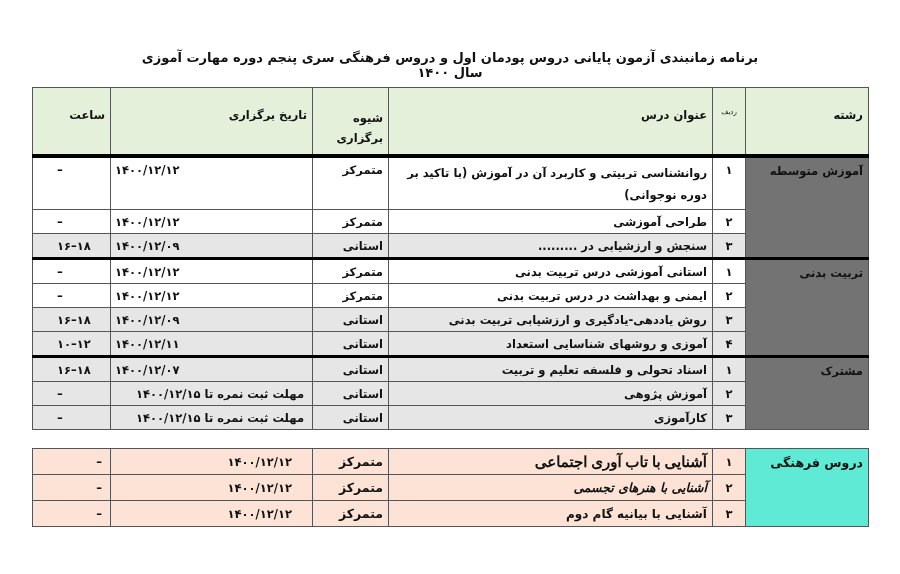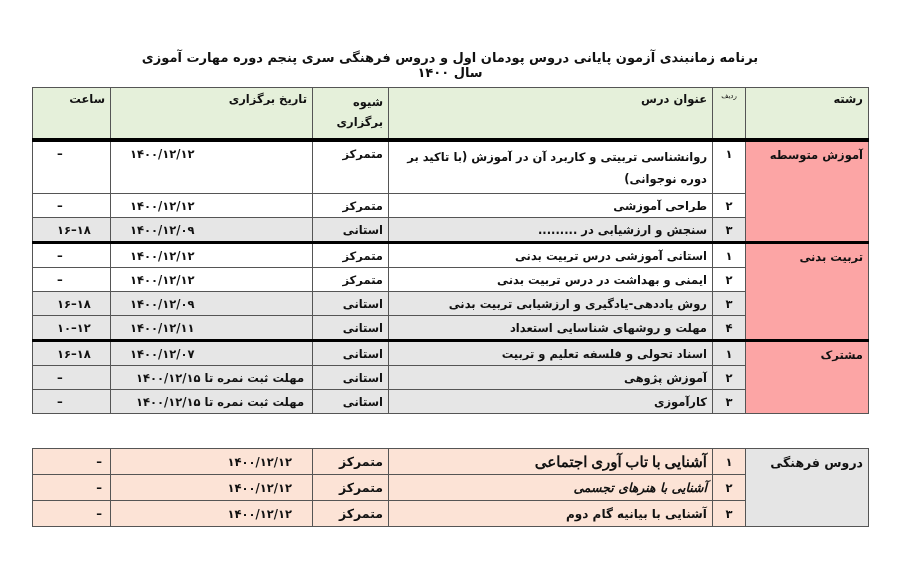--- a/index.html
+++ b/index.html
@@ -3,38 +3,38 @@
 <meta charset="utf-8">
 <style>
   html, body { margin:0; padding:0; }
   body { width:900px; height:574px; background:#ffffff; position:relative; overflow:hidden;
          font-family:"DejaVu Sans", sans-serif; color:#111; }
   .title { position:absolute; top:50px; left:140px; width:620px; text-align:center; direction:rtl;
            font-size:13px; font-weight:bold; }
   table { position:absolute; border-collapse:collapse; direction:rtl; table-layout:fixed; font-size:11.5px; }
   td, th { border:1px solid #555; padding:0 5px; vertical-align:middle; overflow:hidden; white-space:nowrap; }
   #main-table { left:32px; top:87px; width:836px; }
-  #main-table thead th { background:#e5f0da; height:46px; vertical-align:top; font-weight:bold; text-align:right; padding-top:4px; }
+  #main-table thead th { background:#e5f0da; height:46px; vertical-align:top; font-weight:bold; text-align:right; padding-top:20px; }
   #main-table thead th.radif { font-size:7px; font-weight:normal; text-align:center; }
   #main-table thead tr { border-bottom:4px solid #000; }
   tr.group-end { border-bottom:3px solid #000; }
-  td.cat { vertical-align:top; font-weight:bold; padding-top:6px; background:#fca5a5; }
+  td.cat { vertical-align:top; font-weight:bold; padding-top:6px; background:#737373; }
   td.num { text-align:center; font-weight:bold; }
   td.course { font-weight:bold; text-align:right; }
   td.course.wrap { white-space:normal; line-height:22px; }
   td.method { font-weight:bold; text-align:right; }
-  td.date { font-weight:bold; text-align:left; padding-left:19px; padding-right:8px; direction:ltr;margin-left:20px; }
+  td.date { font-weight:bold; text-align:left; padding-left:4px; padding-right:8px; direction:ltr;margin-left:20px; }
   td.date.rtl { direction:rtl; text-align:right; }
   td.time { font-weight:bold; text-align:left; padding-left:24px; direction:ltr; }
   tr.gray td:not(.cat) { background:#e6e6e6; }
   tr.h24 td { height:23px; }
   tr.h48 td { height:46px; }
   #culture-table { left:32px; top:448px; width:836px; }
   #culture-table td { background:#fce3d6; height:25px; }
-  #culture-table td.cat { background:#e5e5e5; font-size:12.5px;text-align:right; }
+  #culture-table td.cat { background:#5eead4; font-size:12.5px;text-align:right; }
   .watermark { position:absolute; left:0; top:578px; width:80px; height:17px; background:#4d4a47;
                color:#f6b54b; font-family:"DejaVu Serif", serif; font-style:italic; font-weight:bold;
                font-size:10.5px; line-height:17px; padding-left:5px; box-sizing:border-box; }
   .watermark .pre { color:#ffffff; }
 </style>
 </head>
 <body>
 
 <div class="title">برنامه زمانبندی آزمون پایانی دروس پودمان اول و دروس فرهنگی سری پنجم  دوره مهارت آموزی سال ۱۴۰۰</div>
 
@@ -99,21 +99,21 @@
     </tr>
     <tr class="h24 gray">
       <td class="num">۳</td>
       <td class="course">روش یاددهی-یادگیری و ارزشیابی تربیت بدنی</td>
       <td class="method">استانی</td>
       <td class="date">۱۴۰۰/۱۲/۰۹</td>
       <td class="time">۱۶–۱۸</td>
     </tr>
     <tr class="h24 gray group-end">
       <td class="num">۴</td>
-      <td class="course">مهلت و روشهای شناسایی استعداد</td>
+      <td class="course">آموزی و روشهای شناسایی استعداد</td>
       <td class="method">استانی</td>
       <td class="date">۱۴۰۰/۱۲/۱۱</td>
       <td class="time">۱۰–۱۲</td>
     </tr>
 
     <tr class="h24 gray">
       <td class="cat" rowspan="3">مشترک</td>
       <td class="num">۱</td>
       <td class="course">اسناد تحولی و فلسفه تعلیم و تربیت</td>
       <td class="method">استانی</td>

